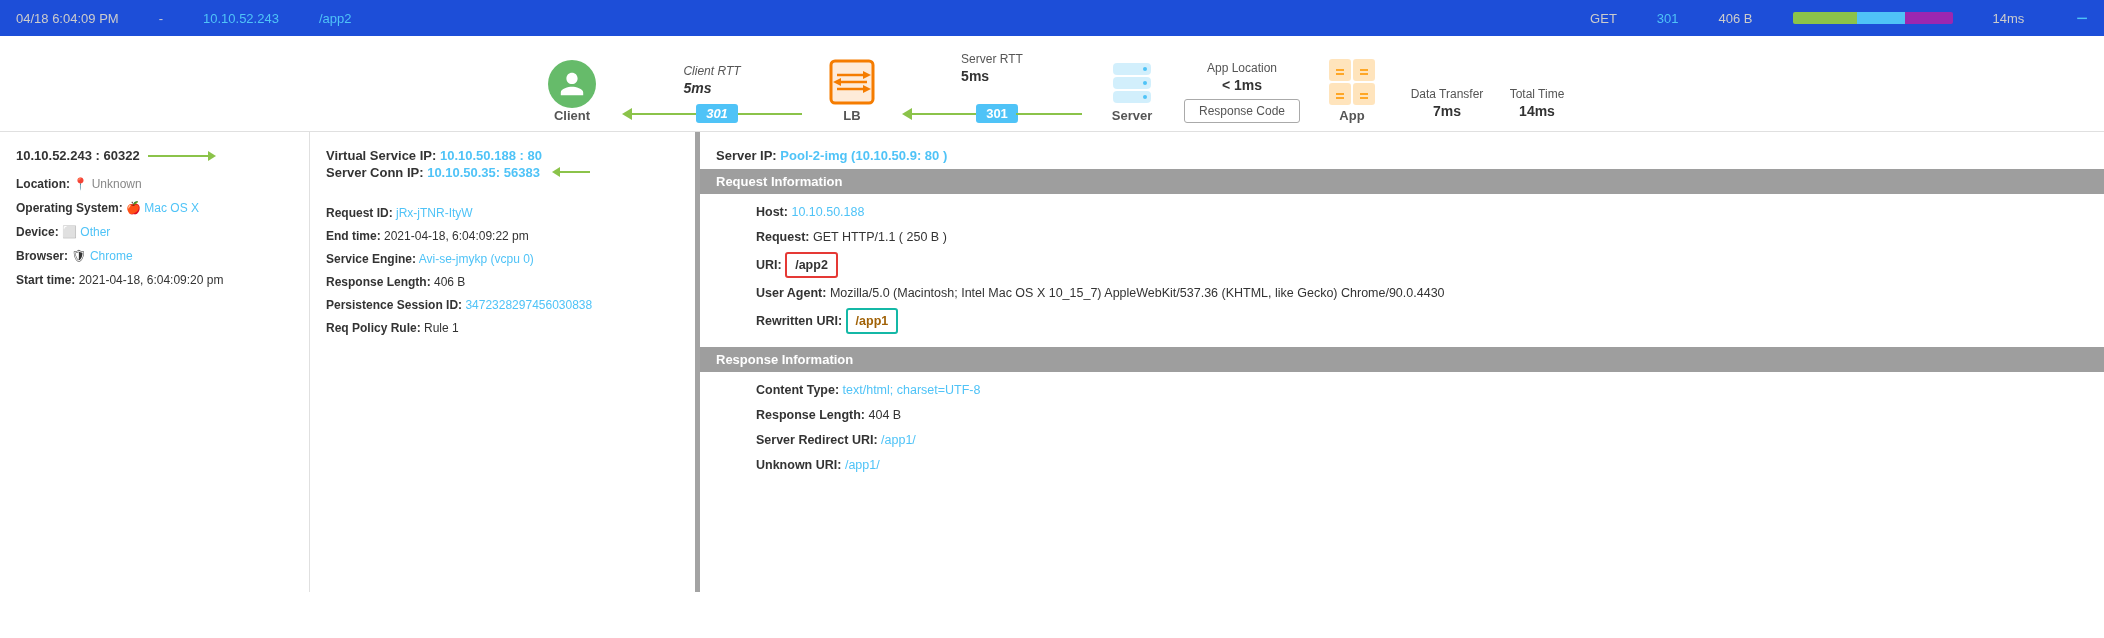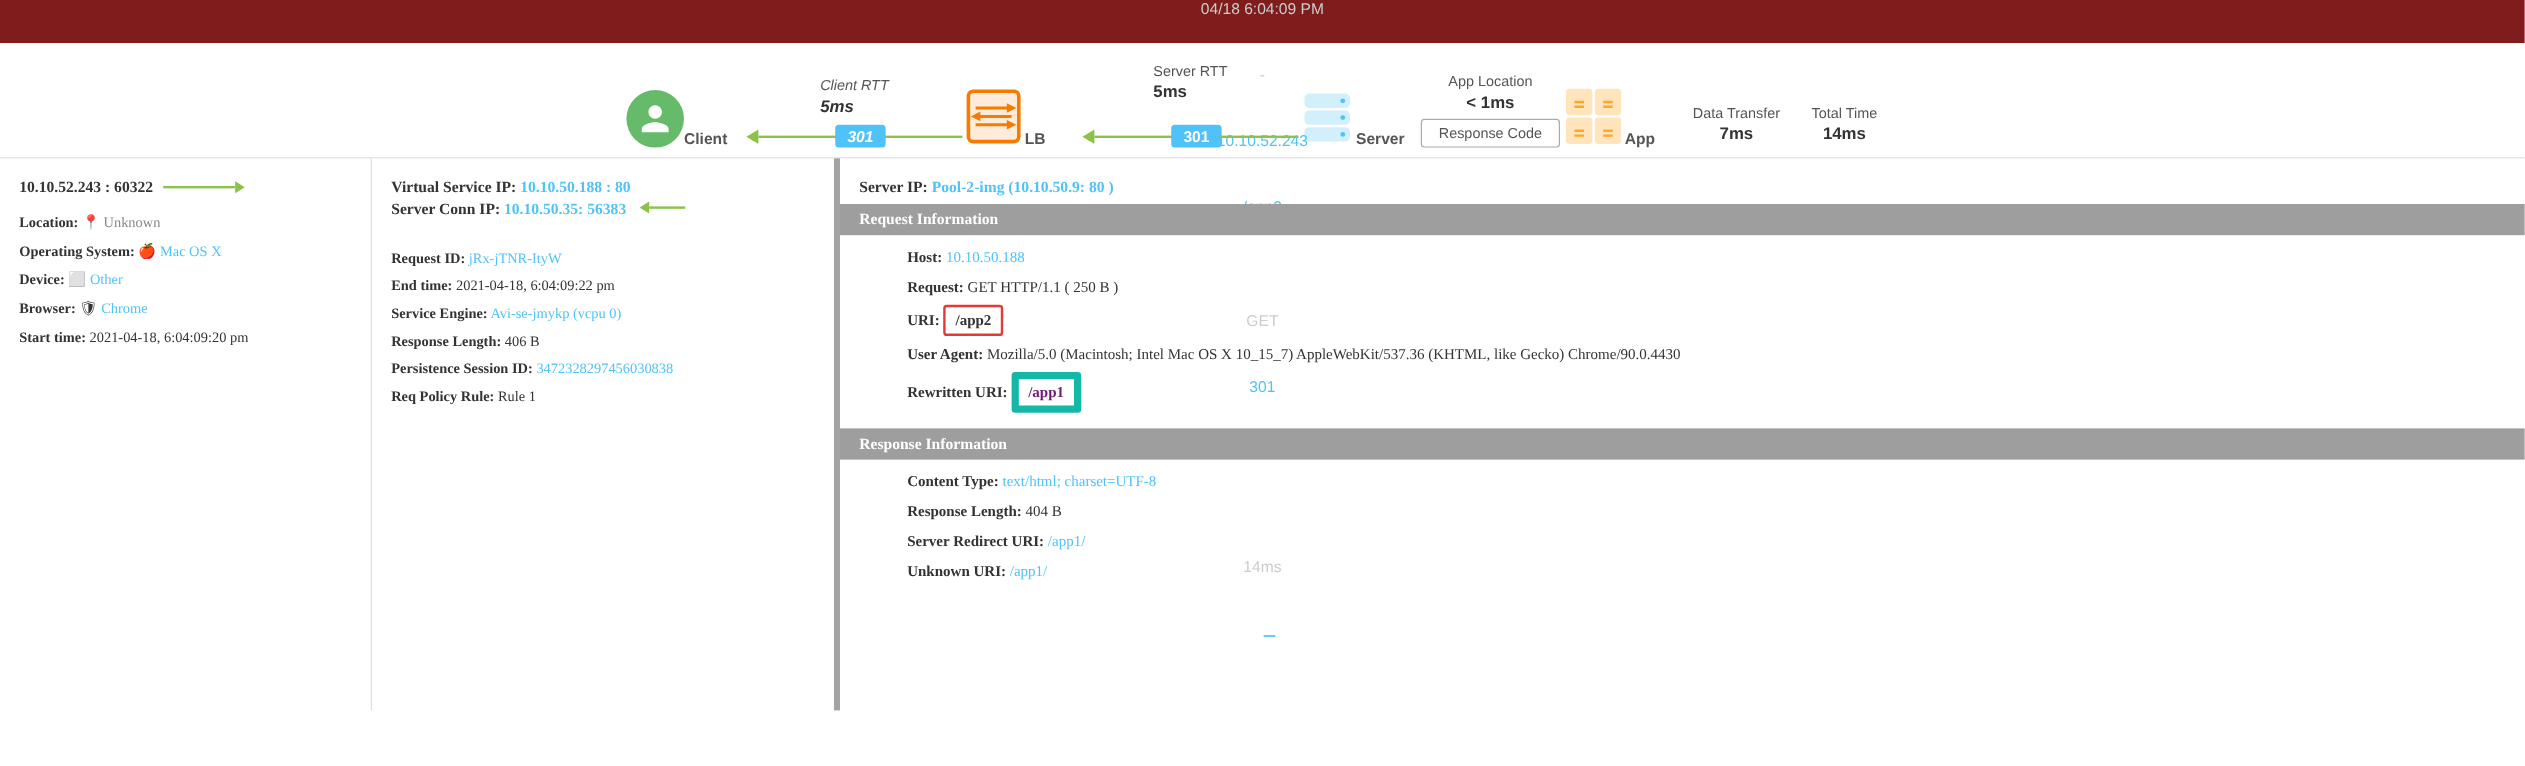--- a/index.html
+++ b/index.html
@@ -10,26 +10,25 @@
       color: #333;
       width: 2104px;
       min-height: 638px;
       overflow-x: hidden;
     }
 
     
     .top-bar {
       display: flex;
       align-items: center;
-      background: #7f1d1d;
+      background: #1d4ed8;
       color: #fff;
       height: 36px;
       padding: 0 16px;
       gap: 40px;
-      flex-direction: column;
     }
     .top-bar-item {
       font-size: 13px;
       color: #ccc;
       white-space: nowrap;
     }
     .top-bar-item.blue { color: #4fc3f7; }
     .top-bar-spacer { flex: 1; }
     .top-bar-progress {
       display: flex;
@@ -53,21 +52,22 @@
       display: flex;
       align-items: flex-end;
       justify-content: center;
       padding: 16px 20px 8px 20px;
       background: #fff;
       border-bottom: 1px solid #e0e0e0;
       gap: 0;
     }
     .diag-node {
       display: flex;
-      align-items: flex-end;
+      flex-direction: column;
+      align-items: center;
       min-width: 100px;
     }
     .diag-label {
       font-size: 13px;
       color: #555;
       font-weight: 600;
     }
     .diag-rtt {
       display: flex;
       flex-direction: column;
@@ -104,21 +104,20 @@
       color: #555;
       margin-top: 4px;
       white-space: nowrap;
     }
 
     
     .main-content {
       display: flex;
       width: 100%;
       min-height: 460px;
-      font-family: Liberation Serif, serif;
     }
 
     
     .left-panel {
       width: 310px;
       min-width: 280px;
       padding: 16px 16px 8px 16px;
       border-right: 1px solid #e0e0e0;
     }
     .left-panel .field-row {
@@ -250,24 +249,24 @@
     .uri-highlighted {
       display: inline-block;
       border: 2px solid #e53935;
       border-radius: 3px;
       padding: 1px 8px;
       color: #333;
       font-weight: 600;
     }
     .rewritten-uri-highlighted {
       display: inline-block;
-      border: 6px solid #14b8a6;
+      border: 2px solid #14b8a6;
       border-radius: 3px;
       padding: 1px 8px;
-      color: #701a75;
+      color: #a16207;
       font-weight: 600;
     }
 
     
     .client-icon {
       width: 48px;
       height: 48px;
       border-radius: 50%;
       background: #66bb6a;
       display: flex;

